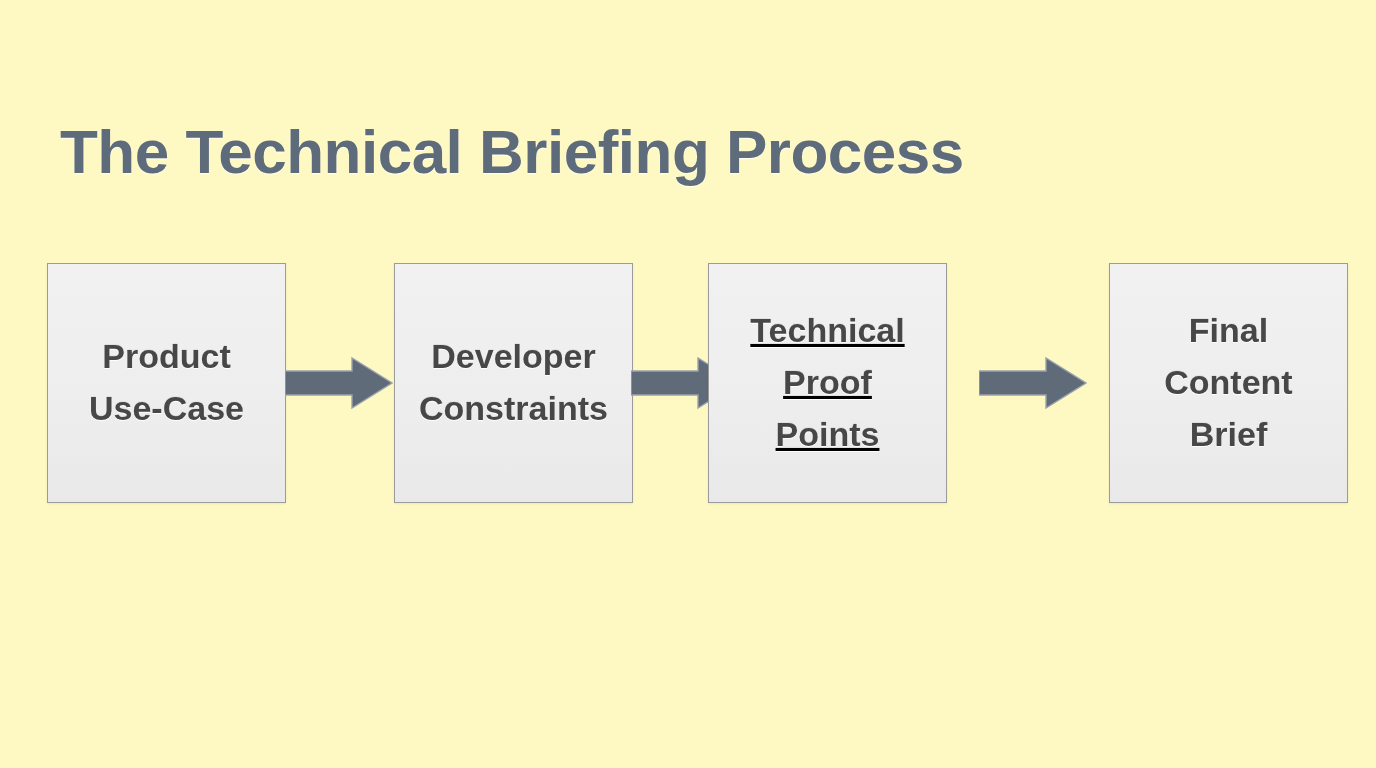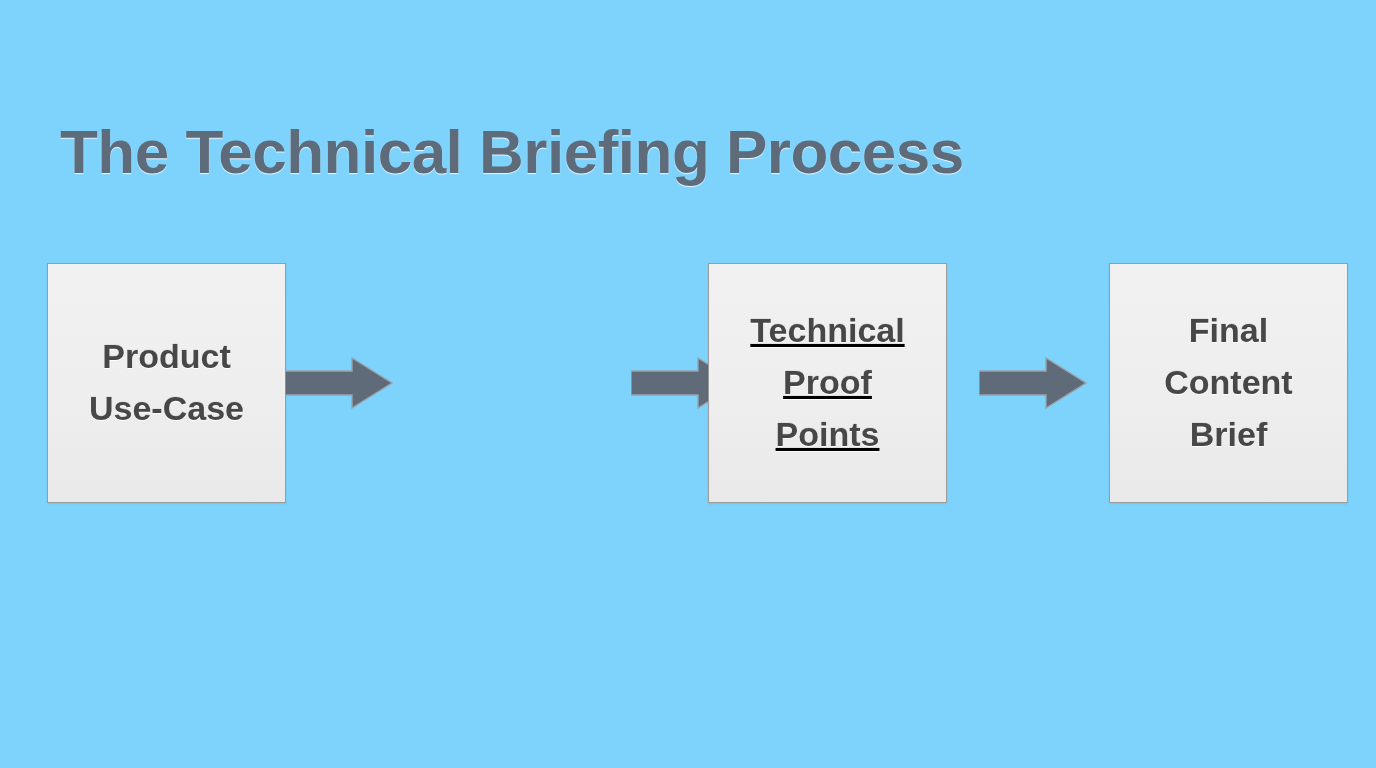--- a/index.html
+++ b/index.html
@@ -8,21 +8,21 @@
     padding: 0;
     background: #ffffff;
   }
   body {
     font-family: "Liberation Sans", sans-serif;
   }
   #slide {
     position: relative;
     width: 1376px;
     height: 768px;
-    background: #7dd3fc;
+    background: #fef9c3;
     overflow: hidden;
   }
 
   
   #slide-title {
     position: absolute;
     left: 60px;
     top: 74px;
     font-size: 62px;
     font-weight: bold;
@@ -95,20 +95,24 @@
       <span class="flow-box-label">Product
 Use-Case</span>
     </div>
 
     <div class="flow-arrow" id="arrow-1">
       <svg width="108" height="54" viewBox="0 0 108 54">
         <polygon points="0,15 67,15 67,2 107,27 67,52 67,39 0,39" fill="#5f6b78" stroke="#9aa3ad" stroke-width="1.4" stroke-linejoin="miter"></polygon>
       </svg>
     </div>
 
+    <div class="flow-box" id="box-2">
+      <span class="flow-box-label">Developer
+Constraints</span>
+    </div>
 
     <div class="flow-arrow" id="arrow-2">
       <svg width="108" height="54" viewBox="0 0 108 54">
         <polygon points="0,15 67,15 67,2 107,27 67,52 67,39 0,39" fill="#5f6b78" stroke="#9aa3ad" stroke-width="1.4" stroke-linejoin="miter"></polygon>
       </svg>
     </div>
 
     <div class="flow-box" id="box-3">
       <span class="flow-box-label">Technical
 Proof

